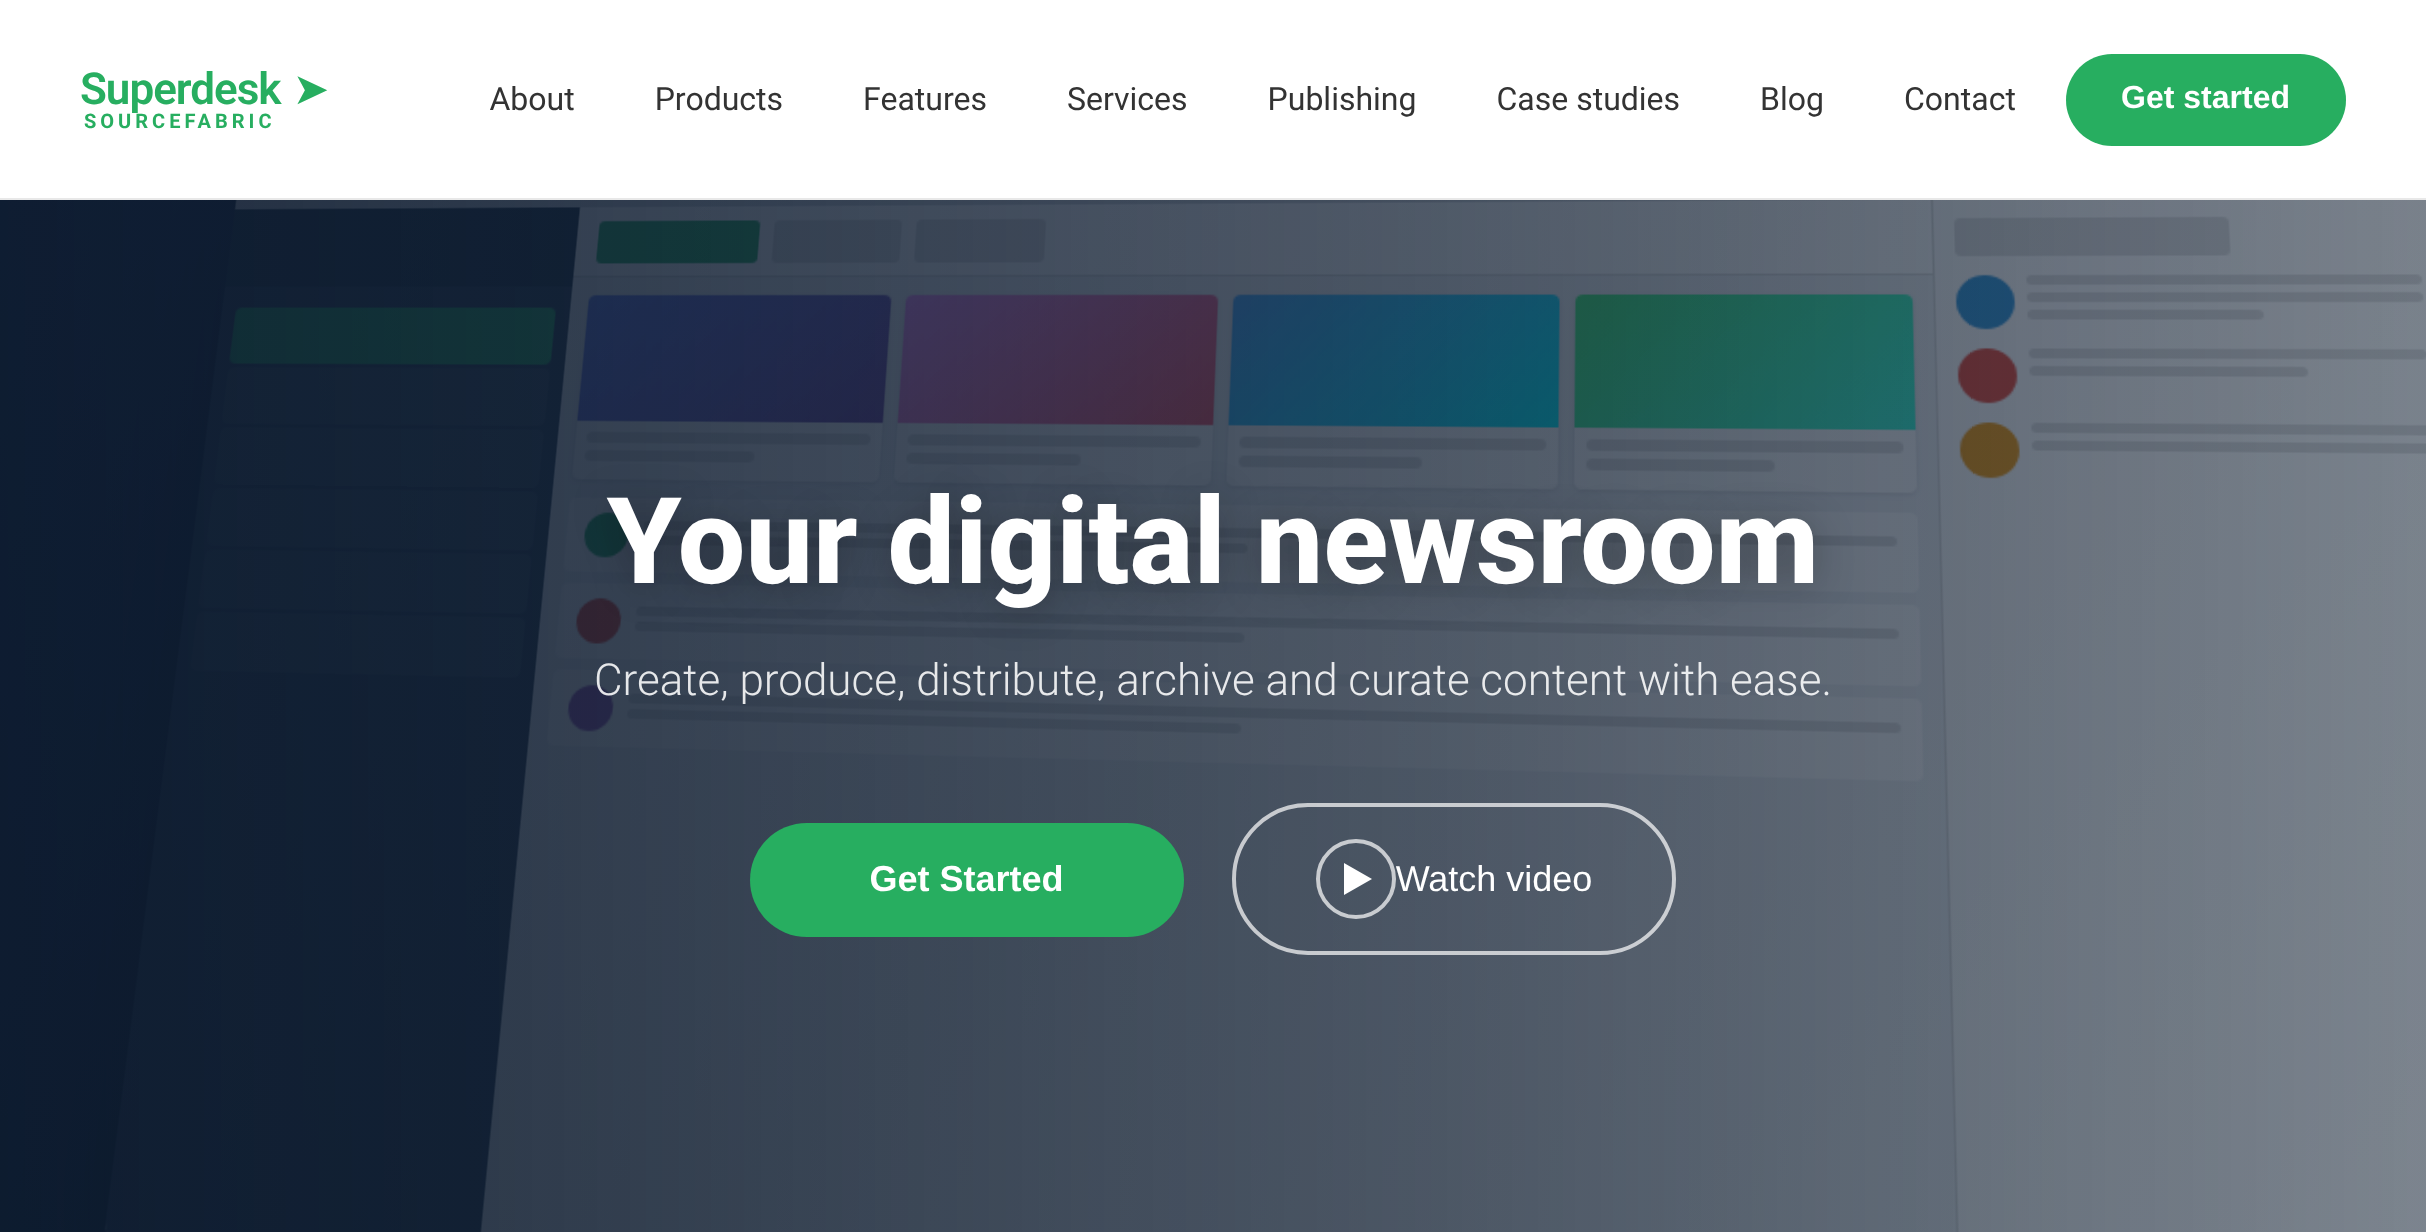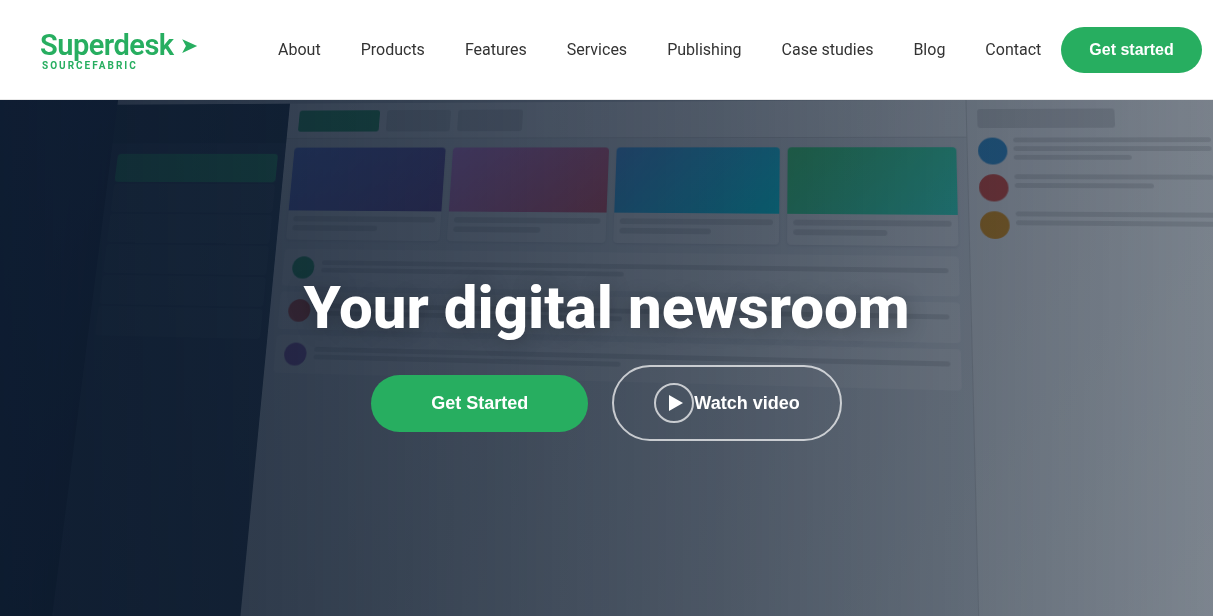--- a/index.html
+++ b/index.html
@@ -34,21 +34,21 @@
       text-decoration: none;
     }
 
     .logo-text {
       display: flex;
       align-items: center;
       gap: 4px;
     }
 
     .logo-name {
-      font-size: 29px;
+      font-size: 22px;
       font-weight: 600;
       color: #27ae60;
       letter-spacing: -0.5px;
     }
 
     .logo-arrow {
       color: #27ae60;
       font-size: 22px;
       margin-left: 2px;
     }
@@ -371,21 +371,21 @@
       transition: background 0.2s;
     }
 
     .hero-watch-video {
       background: transparent;
       color: white;
       border: 2px solid rgba(255,255,255,0.7);
       padding: 16px 40px;
       border-radius: 50px;
       font-size: 18px;
-      font-weight: 700;
+      font-weight: 400;
       cursor: pointer;
       display: flex;
       align-items: center;
       transition: border-color 0.2s;
     }
 
     .play-circle {
       width: 40px;
       height: 40px;
       border-radius: 50%;
@@ -539,20 +539,21 @@
           </div>
         </div>
       </div>
     </div>
   </div>
 
   <div class="hero-overlay"></div>
 
   <div class="hero-content">
     <h1 class="hero-title">Your digital newsroom</h1>
+    <p class="hero-subtitle">Create, produce, distribute, archive and curate content with ease.</p>
 
     <div class="hero-buttons">
       <button class="hero-get-started">Get Started</button>
 
       <button class="hero-watch-video">
         <span class="play-circle">
           <span class="play-triangle"></span>
         </span>
         <span>Watch video</span>
       </button>

